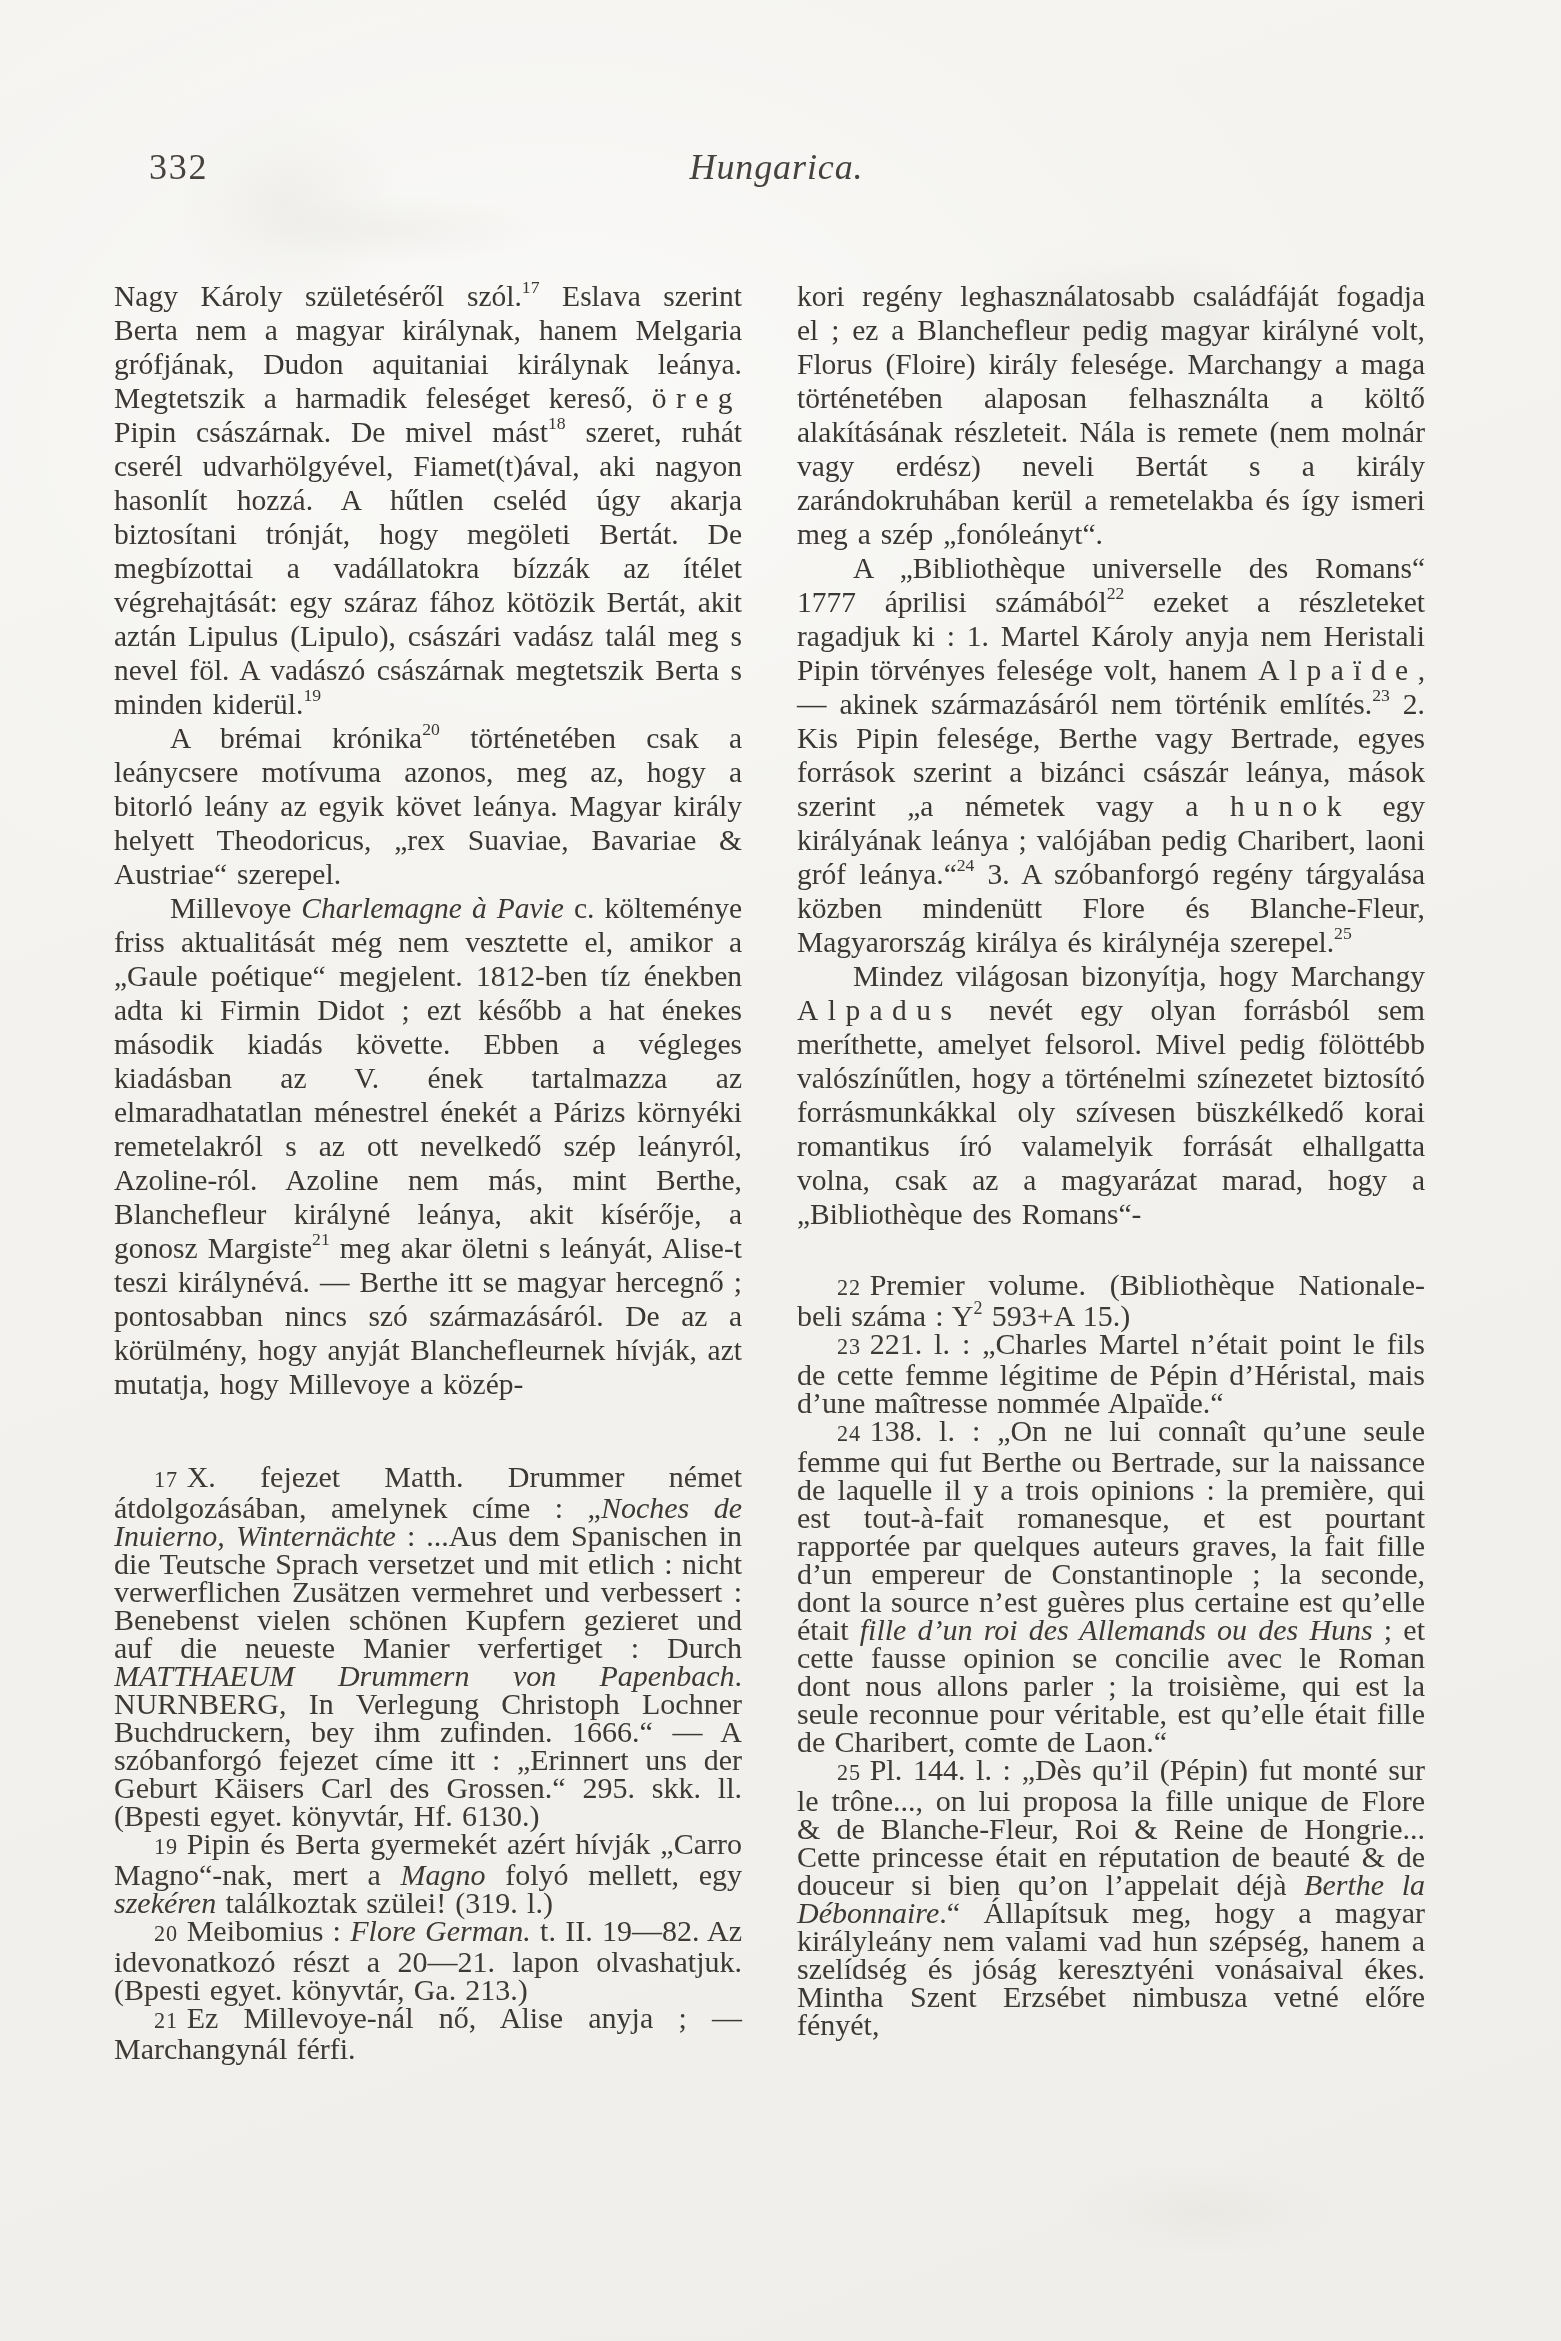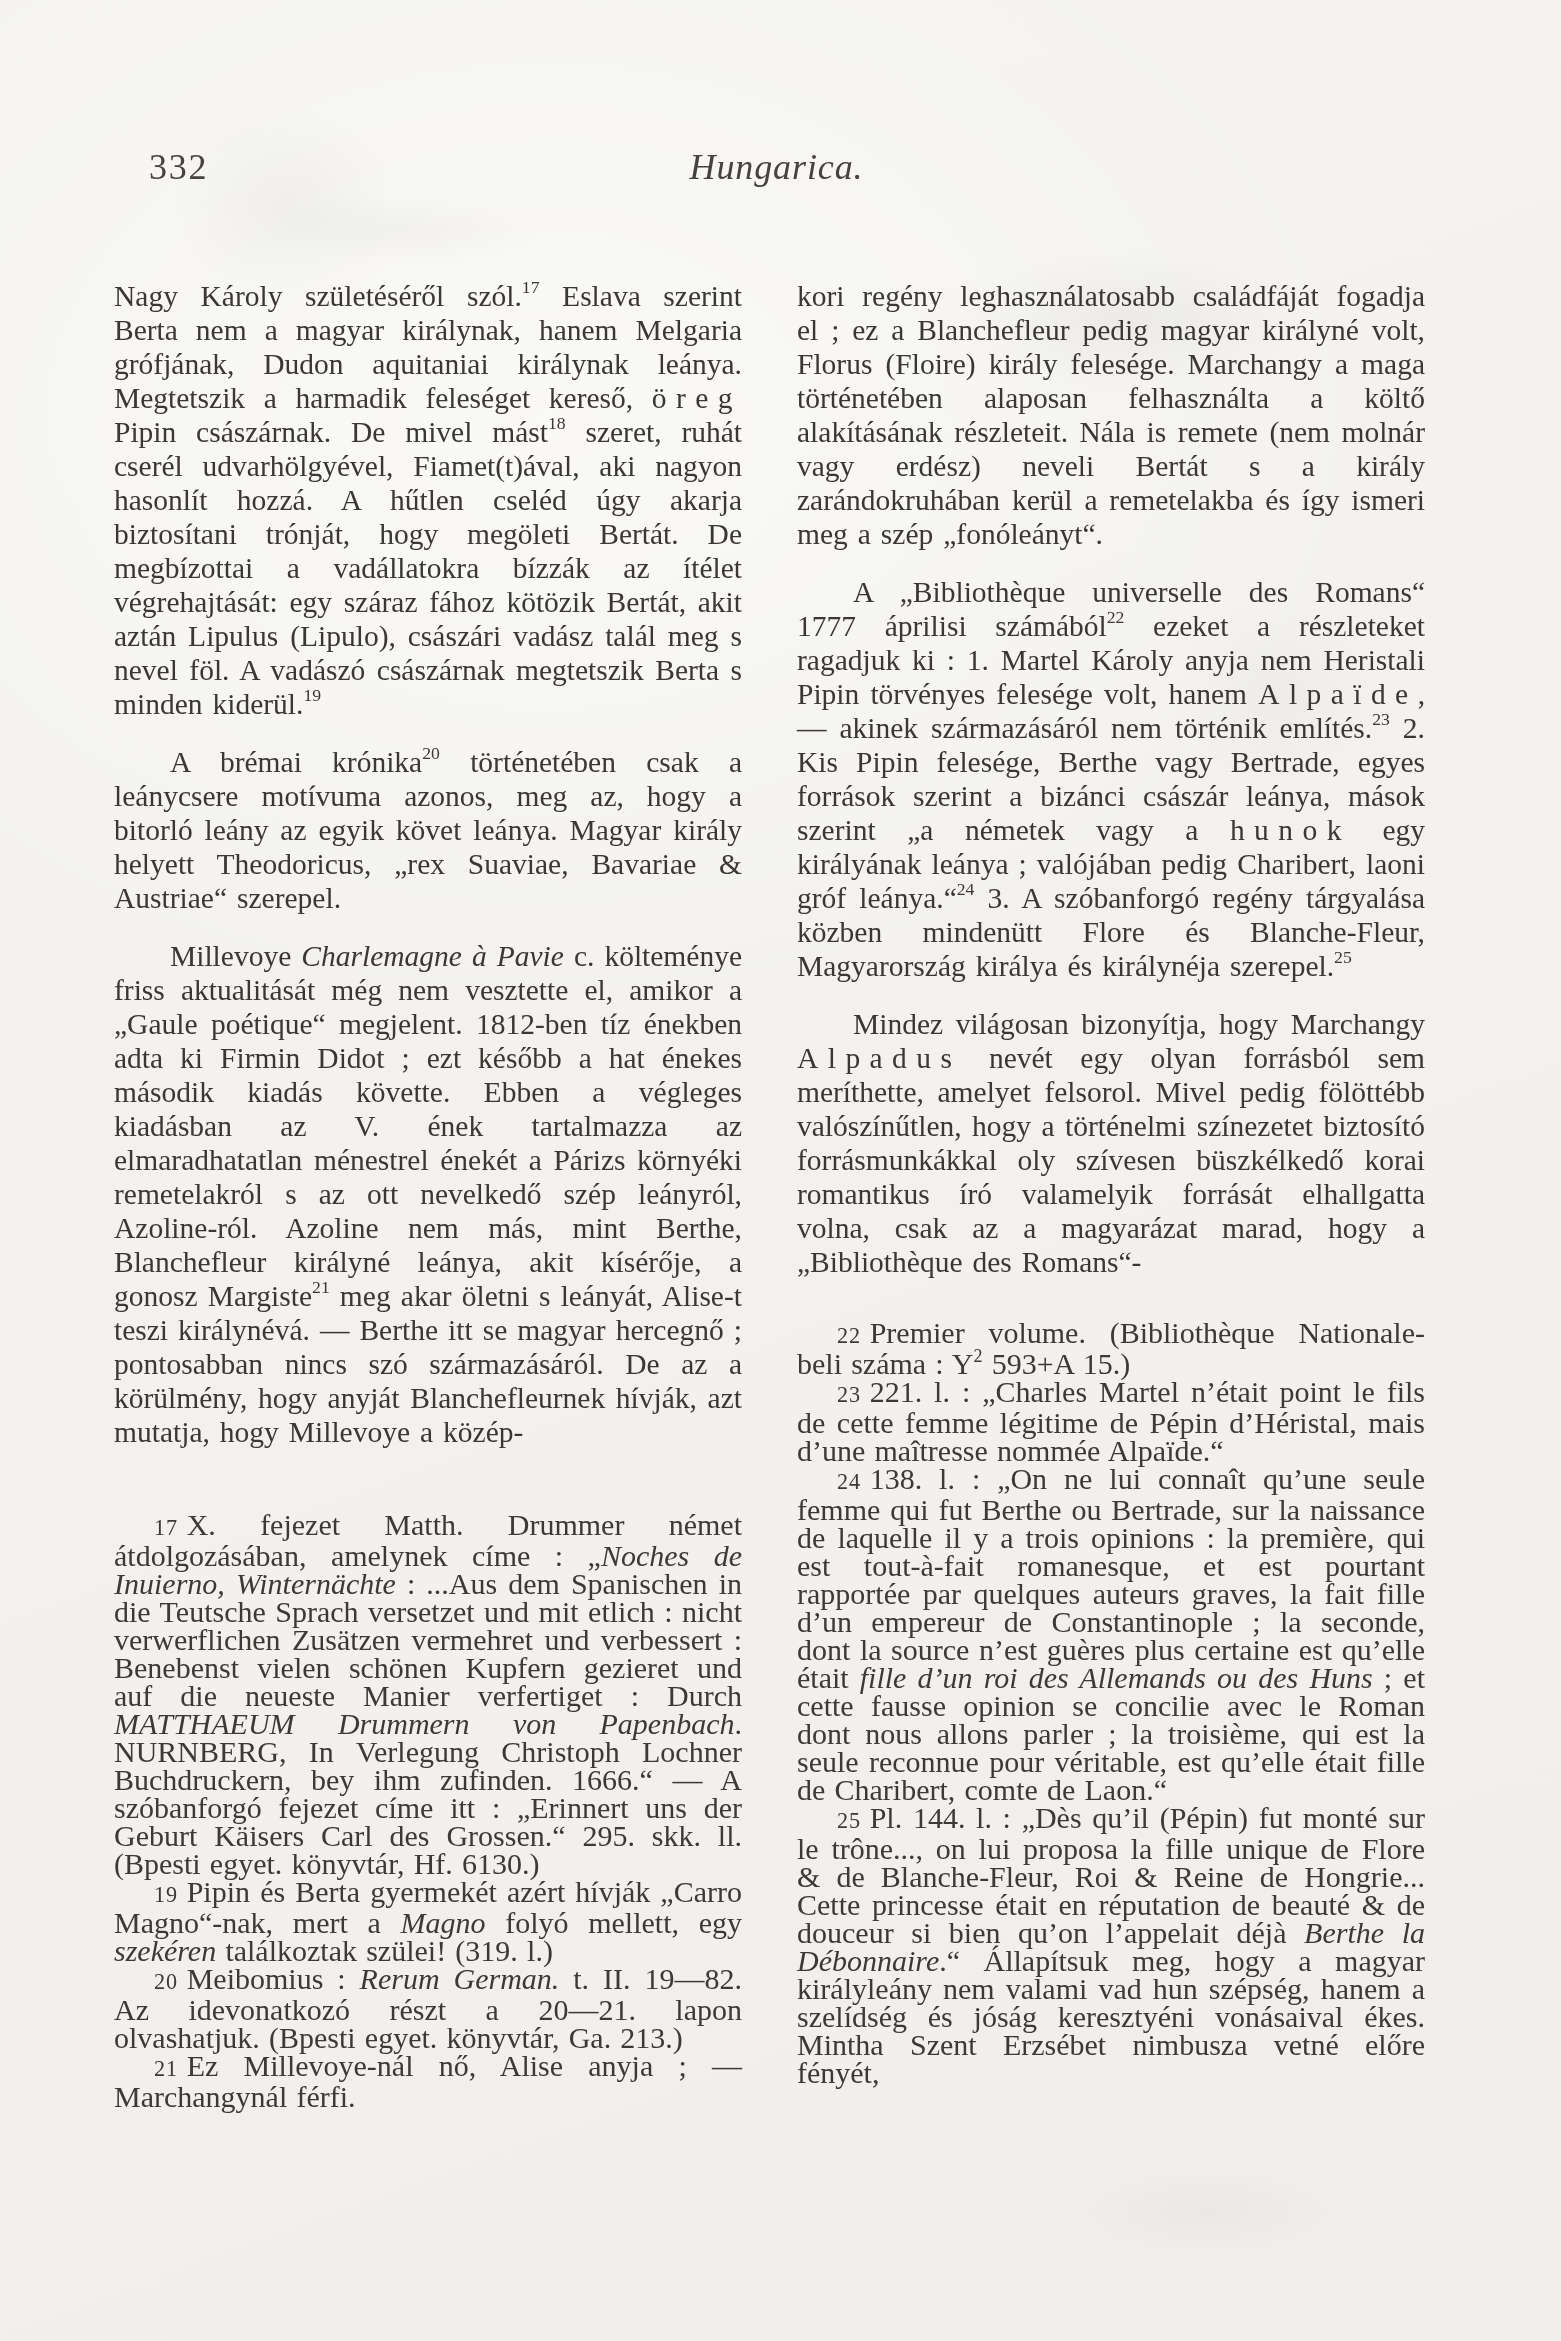--- a/index.html
+++ b/index.html
@@ -44,21 +44,21 @@
   }
   .col{width:628px;}
 
   .body p.para{
     margin:0;
     font-size:29.5px;line-height:34px;
     text-align:justify;
     word-spacing:2.6px;
     color:#3b3733;
   }
-  .body p.para.indent{text-indent:56px;margin-top:24px;}
+  .body p.para.indent{text-indent:56px;}
 
   .i{font-style:italic;}
   .sp{letter-spacing:0.32em;}
   sup.sup{
     font-size:0.60em;line-height:0;position:relative;top:-0.10em;
     letter-spacing:0;
   }
   .footnotes sup.sup{top:-0.05em;}
 
   .footnotes{margin-top:62px;}
@@ -91,21 +91,21 @@
   <div class="content">
     <div class="col left">
       <div class="body">
           <p class="para"><span>Nagy Károly születéséről szól.</span><sup class="sup">17</sup><span> Eslava szerint Berta nem a magyar királynak, hanem Melgaria grófjának, Dudon aquitaniai királynak leánya. Megtetszik a harmadik feleséget kereső, </span><span class="sp">öreg</span><span> Pipin császárnak. De mivel mást</span><sup class="sup">18</sup><span> szeret, ruhát cserél udvarhölgyével, Fiamet(t)ával, aki nagyon hasonlít hozzá. A hűtlen cseléd úgy akarja biztosítani trónját, hogy megöleti Bertát. De megbízottai a vadállatokra bízzák az ítélet végrehajtását: egy száraz fához kötözik Bertát, akit aztán Lipulus (Lipulo), császári vadász talál meg s nevel föl. A vadászó császárnak megtetszik Berta s minden kiderül.</span><sup class="sup">19</sup></p>
           <p class="para indent"><span>A brémai krónika</span><sup class="sup">20</sup><span> történetében csak a leánycsere motívuma azonos, meg az, hogy a bitorló leány az egyik követ leánya. Magyar király helyett Theodoricus, „rex Suaviae, Bavariae &amp; Austriae“ szerepel.</span></p>
           <p class="para indent"><span>Millevoye </span><span class="i">Charlemagne à Pavie</span><span> c. költeménye friss aktualitását még nem vesztette el, amikor a „Gaule poétique“ megjelent. 1812-ben tíz énekben adta ki Firmin Didot ; ezt később a hat énekes második kiadás követte. Ebben a végleges kiadásban az V. ének tartalmazza az elmaradhatatlan ménestrel énekét a Párizs környéki remetelakról s az ott nevelkedő szép leányról, Azoline-ról. Azoline nem más, mint Berthe, Blanchefleur királyné leánya, akit kísérője, a gonosz Margiste</span><sup class="sup">21</sup><span> meg akar öletni s leányát, Alise-t teszi királynévá. — Berthe itt se magyar hercegnő ; pontosabban nincs szó származásáról. De az a körülmény, hogy anyját Blanchefleurnek hívják, azt mutatja, hogy Millevoye a közép-</span></p>
         </div>
       <div class="footnotes">
           <p class="footnote"><span class="fnum">17</span><span>X. fejezet Matth. Drummer német átdolgozásában, amelynek címe : „</span><span class="i">Noches de Inuierno, Winternächte</span><span> : ...Aus dem Spanischen in die Teutsche Sprach versetzet und mit etlich : nicht verwerflichen Zusätzen vermehret und verbessert : Benebenst vielen schönen Kupfern gezieret und auf die neueste Manier verfertiget : Durch </span><span class="i">MATTHAEUM Drummern von Papenbach</span><span>. NURNBERG, In Verlegung Christoph Lochner Buchdruckern, bey ihm zufinden. 1666.“ — A szóbanforgó fejezet címe itt : „Erinnert uns der Geburt Käisers Carl des Grossen.“ 295. skk. ll. (Bpesti egyet. könyvtár, Hf. 6130.)</span></p>
           <p class="footnote"><span class="fnum">19</span><span>Pipin és Berta gyermekét azért hívják „Carro Magno“-nak, mert a </span><span class="i">Magno</span><span> folyó mellett, egy </span><span class="i">szekéren</span><span> találkoztak szülei! (319. l.)</span></p>
-          <p class="footnote"><span class="fnum">20</span><span>Meibomius : </span><span class="i">Rerum German.</span><span> t. II. 19—82. Az idevonatkozó részt a 20—21. lapon olvashatjuk. (Bpesti egyet. könyvtár, Ga. 213.)</span></p>
+          <p class="footnote"><span class="fnum">20</span><span>Meibomius : </span><span class="i">Flore German.</span><span> t. II. 19—82. Az idevonatkozó részt a 20—21. lapon olvashatjuk. (Bpesti egyet. könyvtár, Ga. 213.)</span></p>
           <p class="footnote"><span class="fnum">21</span><span>Ez Millevoye-nál nő, Alise anyja ; — Marchangynál férfi.</span></p>
         </div>
     </div>
     <div class="col right">
       <div class="body">
           <p class="para"><span>kori regény leghasználatosabb családfáját fogadja el ; ez a Blanchefleur pedig magyar királyné volt, Florus (Floire) király felesége. Marchangy a maga történetében alaposan felhasználta a költő alakításának részleteit. Nála is remete (nem molnár vagy erdész) neveli Bertát s a király zarándokruhában kerül a remetelakba és így ismeri meg a szép „fonóleányt“.</span></p>
           <p class="para indent"><span>A „Bibliothèque universelle des Romans“ 1777 áprilisi számából</span><sup class="sup">22</sup><span> ezeket a részleteket ragadjuk ki : 1. Martel Károly anyja nem Heristali Pipin törvényes felesége volt, hanem </span><span class="sp">Alpaïde</span><span>, — akinek származásáról nem történik említés.</span><sup class="sup">23</sup><span> 2. Kis Pipin felesége, Berthe vagy Bertrade, egyes források szerint a bizánci császár leánya, mások szerint „a németek vagy a </span><span class="sp">hunok</span><span> egy királyának leánya ; valójában pedig Charibert, laoni gróf leánya.“</span><sup class="sup">24</sup><span> 3. A szóbanforgó regény tárgyalása közben mindenütt Flore és Blanche-Fleur, Magyarország királya és királynéja szerepel.</span><sup class="sup">25</sup></p>
           <p class="para indent"><span>Mindez világosan bizonyítja, hogy Marchangy </span><span class="sp">Alpadus</span><span> nevét egy olyan forrásból sem meríthette, amelyet felsorol. Mivel pedig fölöttébb valószínűtlen, hogy a történelmi színezetet biztosító forrásmunkákkal oly szívesen büszkélkedő korai romantikus író valamelyik forrását elhallgatta volna, csak az a magyarázat marad, hogy a „Bibliothèque des Romans“-</span></p>
         </div>
       <div class="footnotes">

